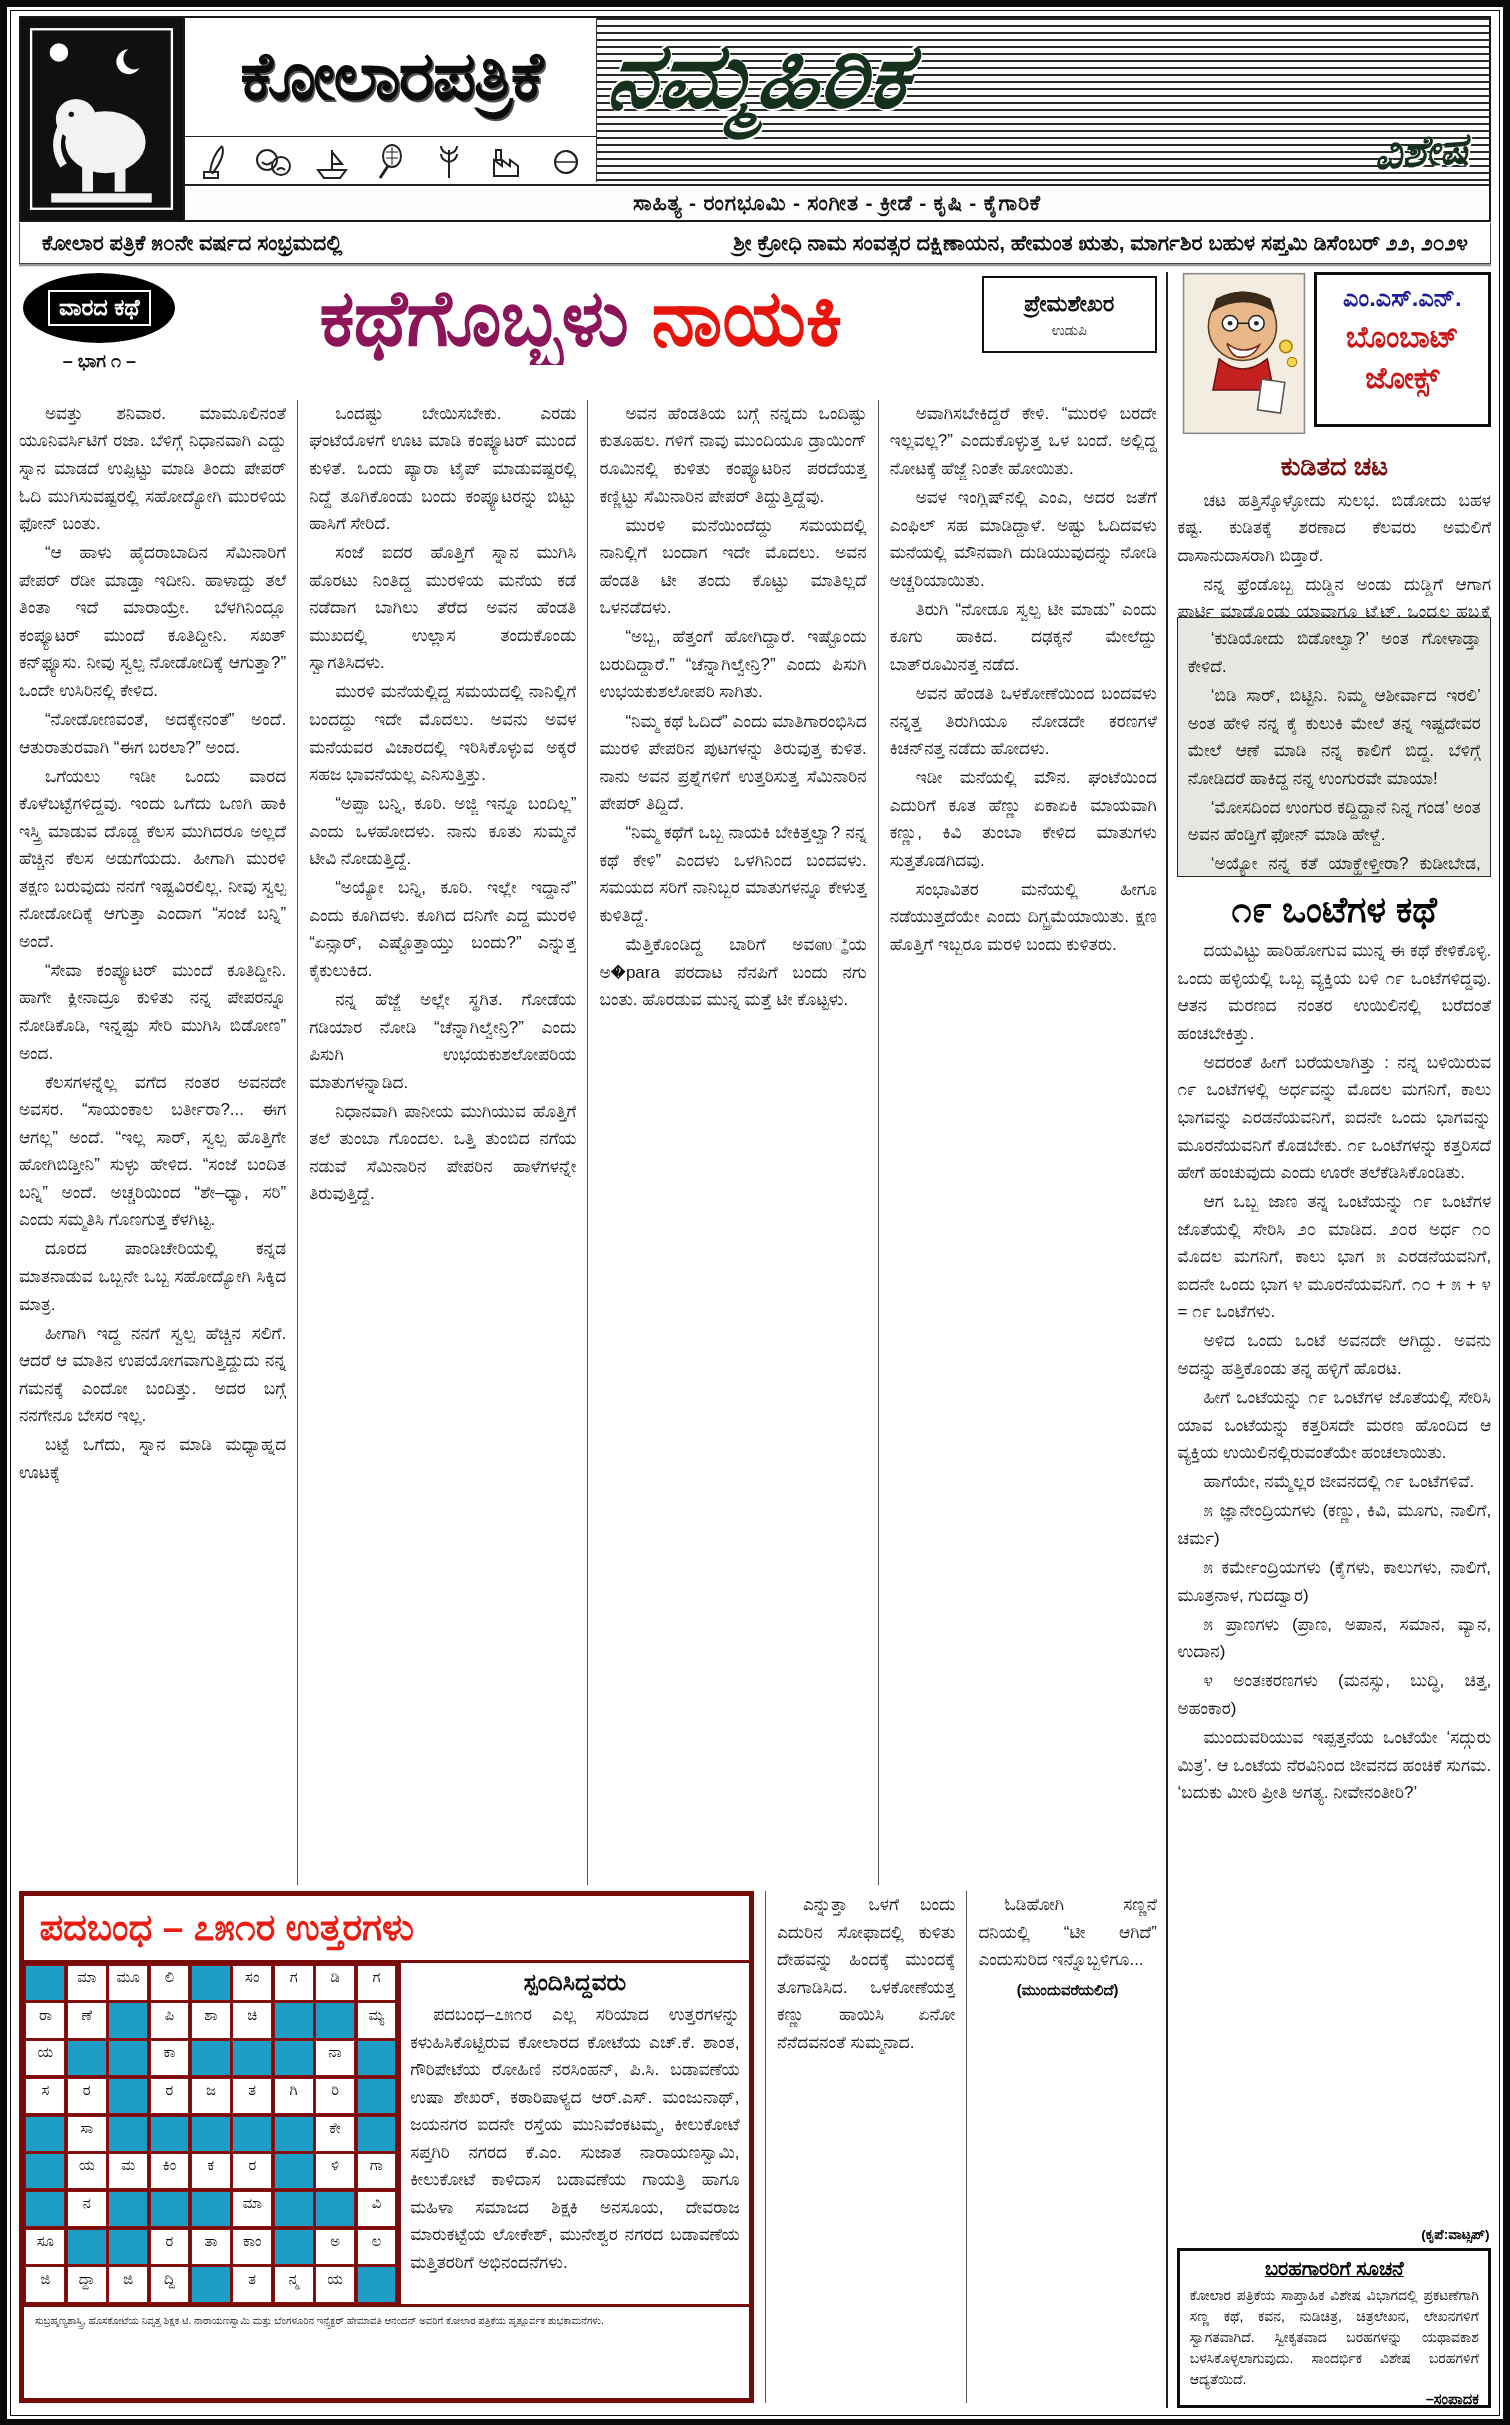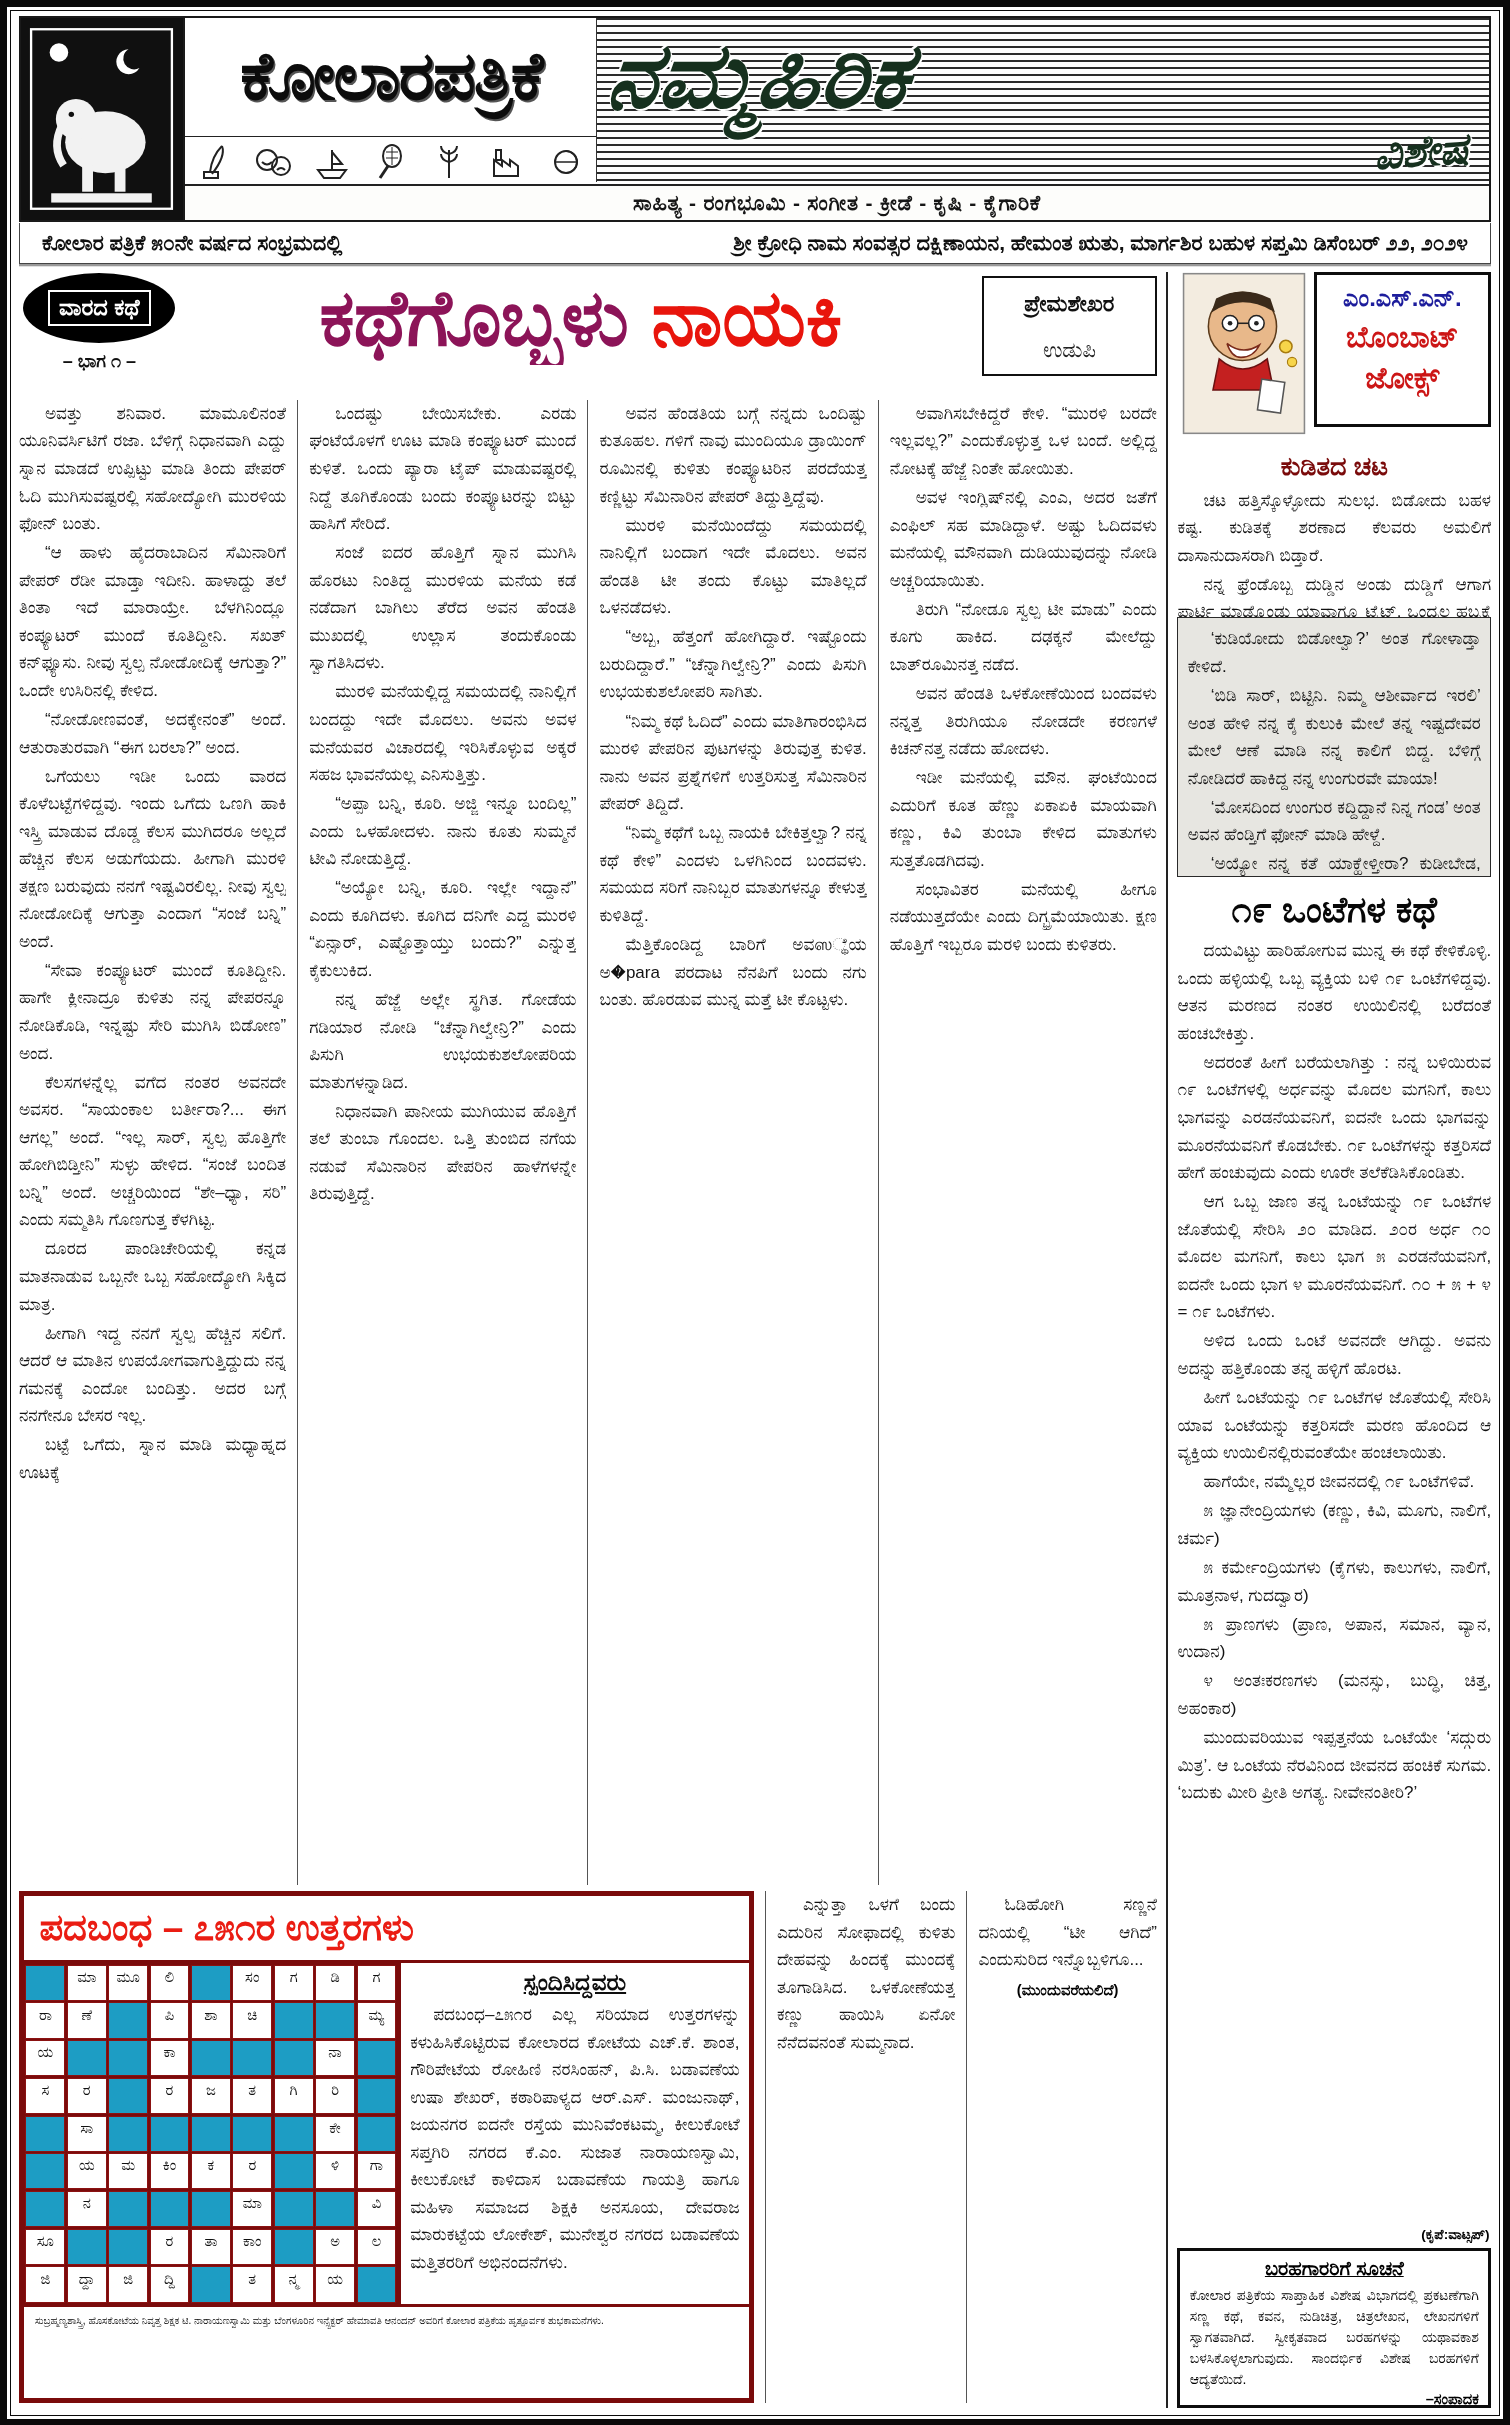--- a/index.html
+++ b/index.html
@@ -37,40 +37,40 @@
   .head-band { display:flex; height:122px; align-items:flex-start; }
   .badge-stack { width:161px; text-align:center; }
   .oval { width:152px; height:70px; background:#000; border-radius:50%; display:flex; align-items:center; justify-content:center; margin:1.6px auto 0;}
   .oval span { border:2.3px solid #fff; color:#fff; font-weight:bold; font-size:22.5px; padding:3.1px 9.3px; white-space:nowrap;}
   .part-line { margin-top:7.8px; font-size:18px; font-weight:bold; color:#111; }
   .headline { flex:1; text-align:center; padding-top:1.6px; white-space:nowrap; overflow:hidden;}
   .hl1 { font-size:78px; font-weight:800; color:#8c1458; letter-spacing:-0.8px;}
   .hl2 { font-size:78px; font-weight:800; color:#e8150c; margin-left:20px;}
   .byline-box { width:175px; border:2.3px solid #101010; text-align:center; padding:12.4px 4.7px; margin-top:4.7px;}
   .byline-name { font-size:22px; font-weight:bold; color:#111; }
-  .byline-place { font-size:21px; color:#222; margin-top:21px; }
+  .byline-place { font-size:14px; color:#222; margin-top:5px; }
 
   
   .cols { display:flex; height:1485px; overflow:hidden; margin-top:6.2px; }
   .col { flex:1; overflow:hidden; }
   .col + .col { border-left:1.6px solid #555; margin-left:11px; padding-left:11px; }
   .para { font-size:17px; line-height:1.62; text-align:justify; color:#121212; text-indent:26px; margin-bottom:1.6px;}
   .grey-box .para, .cw-resp .para { text-indent:23px; }
 
   
   .bottom-band { display:flex; height:512px; margin-top:6.2px; }
   .crossword { width:735px; border:5.4px solid #7a0b0b; display:flex; flex-direction:column; background:#fff;}
   .cw-title { height:67px; border-bottom:3.9px solid #7a0b0b; display:flex; align-items:center; padding-left:15.5px;
     color:#ea1d13; font-size:37px; font-weight:800; white-space:nowrap; overflow:hidden;}
   .cw-body { flex:1; display:flex; overflow:hidden;}
   .cw-grid { width:377px; border-right:3.1px solid #7a0b0b; display:grid; grid-template-columns:repeat(9,1fr); grid-auto-rows:1fr; background:#7a0b0b; gap:1.6px; padding:1.6px; }
   .cw-cell { background:#fff; display:flex; align-items:flex-start; justify-content:center; font-size:14.7px; padding-top:3.1px; color:#111; border:0.8px solid #8b1212;}
   .cw-cell.blk { background:#1d9dc4; }
   .cw-resp { flex:1; padding:6.2px 9.3px; overflow:hidden;}
-  .cw-resp-title { text-align:center; font-size:23px; font-weight:bold; color:#0d0d0d; margin-bottom:4.7px;text-decoration:underline;}
+  .cw-resp-title { text-align:center; font-size:23px; font-weight:bold; color:#0d0d0d; margin-bottom:4.7px;}
   .cw-congrats { height:94px; border-top:3.1px solid #7a0b0b; padding:6.2px 11px; font-size:10px; line-height:1.5; text-align:justify; overflow:hidden;}
   .bcol { flex:1; overflow:hidden; border-left:1.6px solid #555; margin-left:11px; padding-left:11px;}
   .continued { text-align:center; font-weight:bold; font-size:14.7px; margin-top:7.8px;}
 
   
   .sb-top { display:flex; height:174px; }
   .caricature { width:133px; display:flex; align-items:flex-start; justify-content:center; }
   .jokes-box { flex:1; border:3.1px solid #0d0d0d; text-align:center; padding-top:9.3px; margin-left:3.1px; height:155px;}
   .jk1 { font-size:24px; font-weight:bold; color:#1d1d9c; }
   .jk2 { font-size:29.5px; font-weight:bold; color:#cc1616; margin-top:7.8px;}

